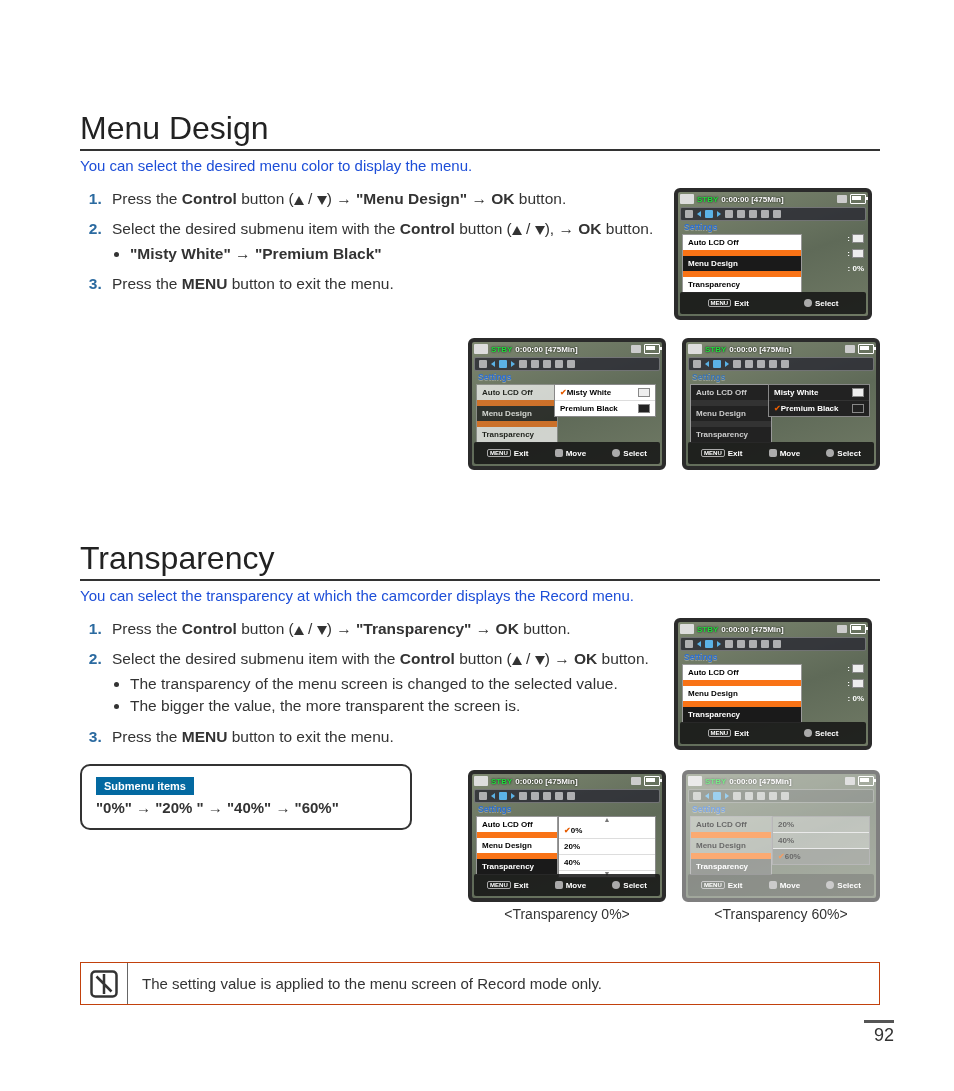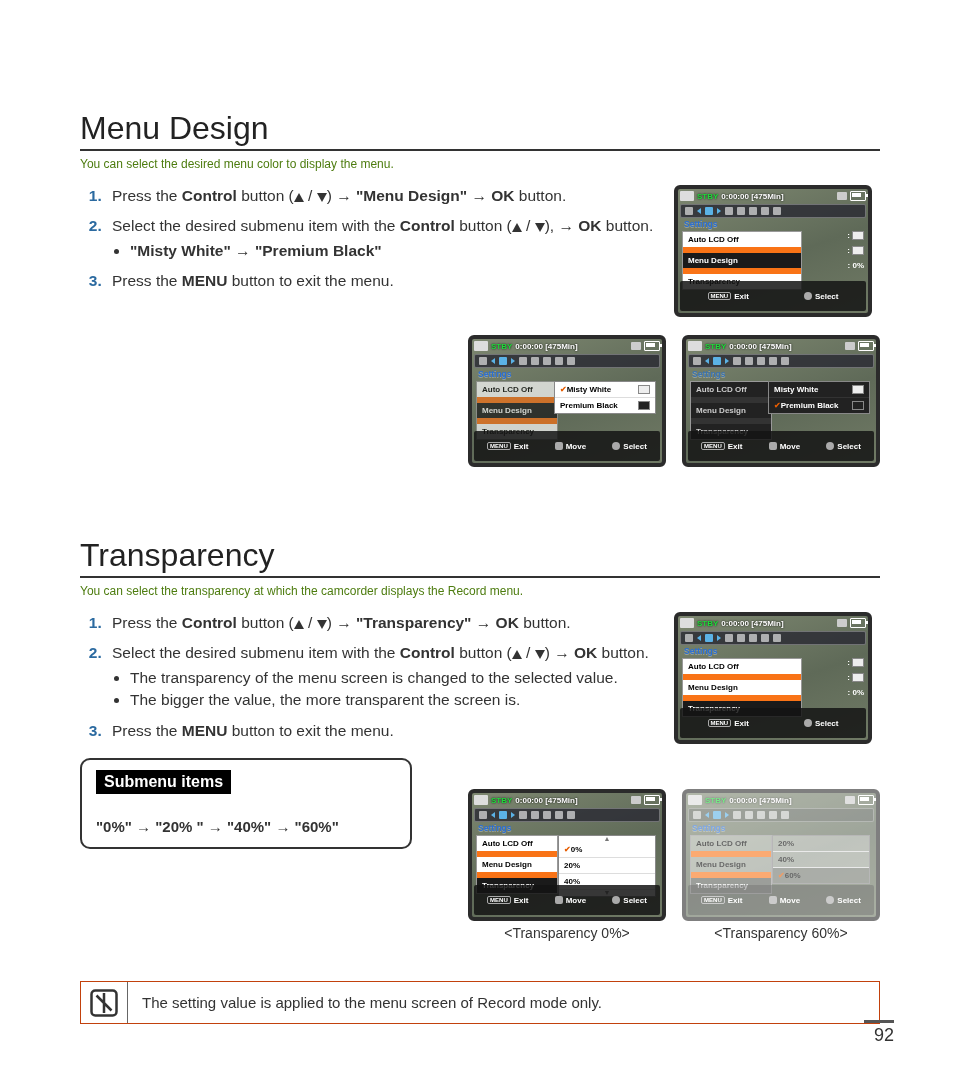--- a/index.html
+++ b/index.html
@@ -19,23 +19,23 @@
   h1 {
     font-family: "Helvetica Neue", Arial, sans-serif;
     font-weight: 300;
     font-size: 32px;
     margin: 0 0 4px 0;
     border-bottom: 2px solid #333;
     padding-bottom: 2px;
     color: #222;
   }
   .intro {
-    font-size: 12px;
+    font-size: 15px;
     margin: 6px 0 14px 0;
-    color: #4d7c0f;
+    color: #1d4ed8;
   }
   ol.steps {
     margin: 0;
     padding-left: 26px;
     font-size: 15.5px;
     line-height: 1.45;
     color: #333;
   }
   ol.steps > li {
     margin-bottom: 8px;
@@ -147,21 +147,21 @@
   .lcd .submenu .srow .sw.dark { background:#222; }
   .lcd .submenu .srow.sel { background:#fff; }
   .lcd .submenu .srow.sel-dark { background:#222; color:#fff; }
   .lcd .submenu .check { color:#e65c00; font-size:8px; }
   .lcd .submenu .arr-updown {
     text-align:center; font-size:7px; color:#777; line-height:6px; padding:0;
   }
 
   .lcd .bottombar {
     position: absolute; bottom: 2px; left: 2px; right: 2px;
-    height: 30px;
+    height: 22px;
     background: rgba(20,20,20,0.85);
     border-radius: 2px;
     display: flex; align-items: center; justify-content: space-around;
     font-size: 8px; font-weight: bold; color: #fff;
   }
   .lcd .bottombar .bi { display:flex; align-items:center; gap:3px; }
   .lcd .bottombar .pill { font-size:6px; border:1px solid #aaa; padding:0 2px; border-radius:2px; }
   .lcd .bottombar .gear { width:8px; height:8px; border-radius:50%; background:#aaa; }
   .lcd .bottombar .dpad { width:8px; height:8px; background:#aaa; border-radius:2px; }
 
@@ -175,24 +175,24 @@
 
   .submenu-box {
     border: 2px solid #333;
     border-radius: 10px;
     padding: 10px 14px 12px 14px;
     width: 300px;
     margin-top: 16px;
   }
   .submenu-box .title {
     display: inline-block;
-    background: #000000; color: #fff;
-    font-size: 16px; font-weight: bold;
+    background: #0369a1; color: #fff;
+    font-size: 11px; font-weight: bold;
     padding: 3px 8px;
-    margin-bottom: 24px;
+    margin-bottom: 4px;
   }
   .submenu-box .content { font-size: 15px; font-weight: bold; }
 
   .note-box {
     border: 1px solid #c2410c;
     margin-top: 40px;
     display: flex; align-items: stretch;
   }
   .note-box .icon-cell {
     width: 46px; border-right: 1px solid #666;

